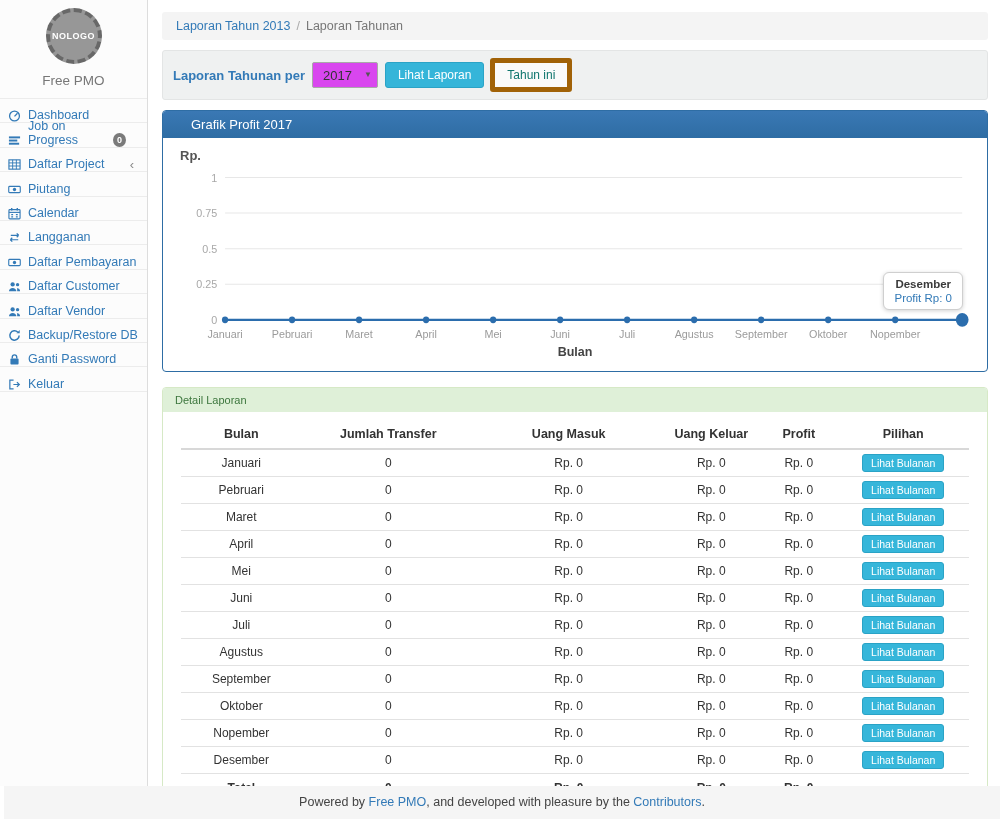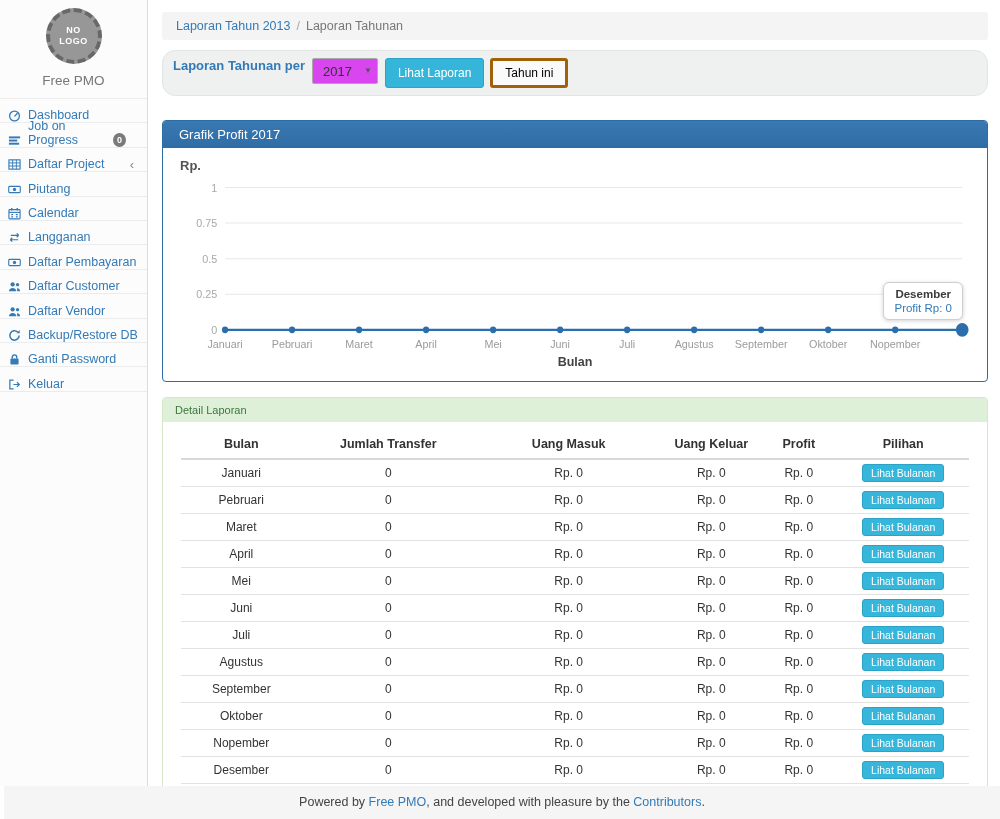--- a/index.html
+++ b/index.html
@@ -4,59 +4,59 @@
 <style>
   * { margin:0; padding:0; box-sizing:border-box; }
   html,body { font-family:"Liberation Sans", sans-serif; }
   .page { position:relative; width:1000px; height:819px; background:#fff; overflow:hidden; }
 
   
   .sidebar { position:absolute; left:0; top:0; width:148px; height:786px;
     background:#fcfcfc; border-right:1px solid #ddd; }
   .logo-wrap { padding-top:8px; text-align:center; }
   .logo-circle { width:56px; height:56px; margin:0 auto; border-radius:50%;
-    background:#979797; border:4px dashed #686868; display:flex; flex-direction:column;
+    background:#979797; border:4px dashed #686868; display:flex; flex-direction:row;
     align-items:center; justify-content:center; }
   .logo-circle span { color:#fff; font-size:9px; font-weight:bold; line-height:11px; letter-spacing:.5px; }
   .brand { text-align:center; color:#777; font-size:13.5px; margin:9px 0 10px; }
   .nav { border-top:1px solid #ececec; }
   .nav-item { display:flex; align-items:flex-end; height:24.4px; padding:0 8px;
     border-bottom:1px solid #ececec; color:#337ab7; font-size:12.5px; text-decoration:none; cursor:pointer; }
   .nav-icon { width:15px; height:13px; margin-right:5px; display:inline-flex; align-items:center; color:#337ab7; flex:none; }
   .nav-icon svg { width:13px; height:13px; }
   .nav-badge { margin-left:auto; margin-right:13px; background:#7a7a7a; color:#fff;
     font-size:9px; font-weight:bold; width:14px; height:14px; border-radius:50%;
     text-align:center; line-height:14px; }
   .nav-chev { margin-left:auto; margin-right:5px; color:#888; font-size:13px; line-height:1; }
 
   
   .main { margin-left:149px; padding:12px 12px 0 13px; }
   .breadcrumb { background:#f4f4f4; border-radius:3px; padding:7px 14px; font-size:12.5px;
     color:#777; margin-bottom:10px; }
   .breadcrumb a { color:#337ab7; text-decoration:none; cursor:pointer; }
   .breadcrumb .sep { color:#aaa; margin:0 6px; }
 
-  .filterbar { background:#eff1f1; border:1px solid #e3e5e5; border-radius:13px;
-    padding:7px 10px; display:flex; margin-bottom:24px; }
+  .filterbar { background:#eff1f1; border:1px solid #e3e5e5; border-radius:3px;
+    padding:7px 10px; display:flex; align-items:center; margin-bottom:10px; }
   .filter-label { color:#337ab7; font-weight:bold; font-size:13px; margin-right:7px; }
   .select-wrap { position:relative; margin-right:7px; }
   .select-wrap select { appearance:none; -webkit-appearance:none; width:66px; height:26px;
     border:1px solid #a9a9a9; border-radius:2px; background:#d946ef; font-size:13px;
     padding:2px 18px 2px 10px; color:#333; font-family:"Liberation Sans",sans-serif; }
   .select-arrow { position:absolute; right:6px; top:8px; font-size:8px; color:#555; pointer-events:none; }
   .btn { display:inline-block; border-radius:3px; font-size:12px; padding:5px 12px; cursor:pointer;
     font-family:"Liberation Sans",sans-serif; line-height:14px; }
   .btn-info { background:#35b5d9; border:1px solid #2aa3c6; color:#fff; margin-right:6px; }
-  .btn-default { background:#fafafa; border:3px solid #a16207; color:#000000; }
+  .btn-default { background:#fafafa; border:5px solid #a16207; color:#0f766e; }
 
   
   .panel { border-radius:4px; margin-bottom:15px; background:#fff; }
   .panel-primary { border:1px solid #2e6da4; }
   .panel-primary .panel-heading { background:linear-gradient(#3a78b4,#2e6da4); color:#fff;
-    font-size:13px; padding:6px 16px; border-radius:3px 3px 0 0; }
+    font-size:13px; padding:6px 28px; border-radius:3px 3px 0 0; }
   .panel-success { border:1px solid #d6e9c6; }
   .panel-success .panel-heading { background:#dff0d8; color:#3c763d; font-size:11px;
     padding:6px 12px; border-radius:3px 3px 0 0; }
 
   
   .chart-body { position:relative; padding:8px 15px 6px; }
   .y-axis-label { font-weight:bold; font-size:13px; color:#555; margin:2px 0 4px 2px; }
   .chart-svg { display:block; width:100%; height:178px; }
   .ytick { fill:#a8a8a8; font-size:11px; font-family:"Liberation Sans",sans-serif; }
   .xtick { fill:#9b9b9b; font-size:11px; font-family:"Liberation Sans",sans-serif; }

